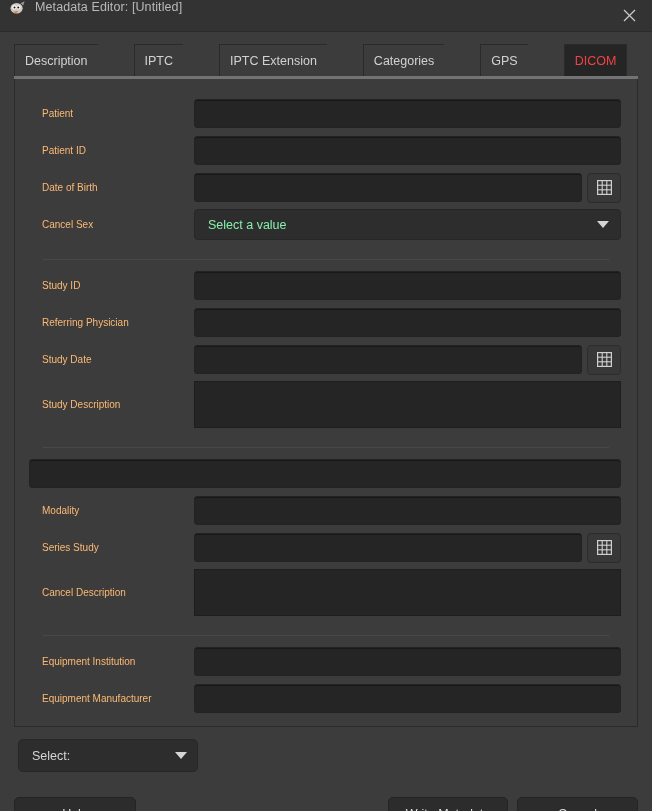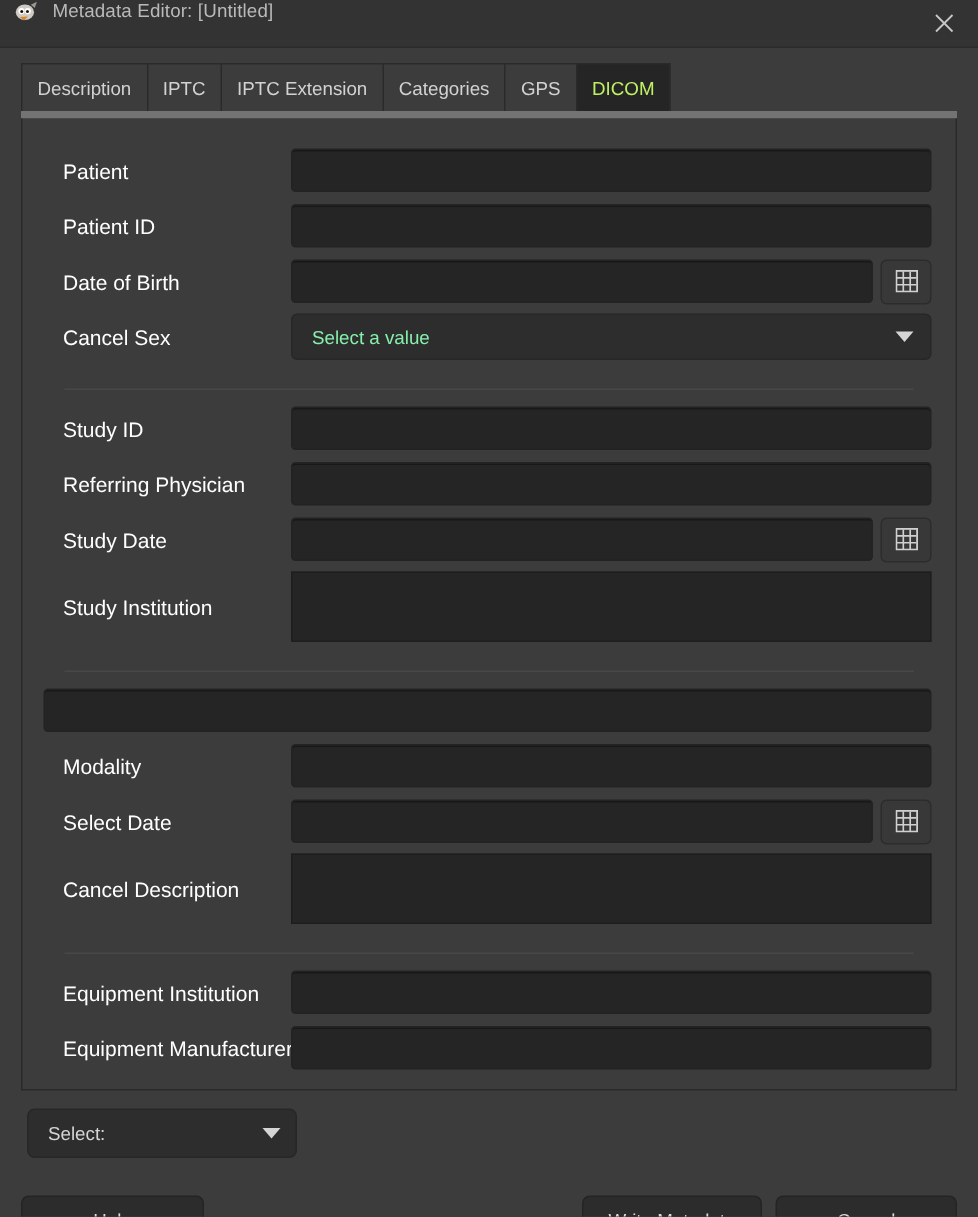--- a/index.html
+++ b/index.html
@@ -65,41 +65,42 @@
     position: absolute;
     left: 14px;
     top: 14px;
     width: 624px;
     box-sizing: border-box;
   }
   .tabrow {
     display: flex;
     align-items: flex-end;
     height: 33px;
-    border-bottom: 5px solid #737373;
-    box-sizing: border-box;
+    border-bottom: 3px solid #737373;
+    box-sizing: border-box;
+    gap: 36px;
   }
   .tab {
     height: 32px;
     display: flex;
     align-items: center;
     padding: 0 10px;
     font-size: 12.5px;
     color: #d2d2d2;
     background: #3c3c3c;
     border: 1px solid #2a2a2a;
     border-bottom: none;
     border-right: none;
     box-sizing: border-box;
     white-space: nowrap;
   }
   .tab:first-child { border-left: 1px solid #2a2a2a; }
   .tab.selected {
     background: #252525;
-    color: #bef264;
+    color: #ef4444;
     border-color: #2a2a2a;
     border-right: 1px solid #2a2a2a;
   }
   .tab-filler {
     flex: 1 1 auto;
     height: 32px;
     border-bottom: none;
     box-sizing: border-box;
   }
 
@@ -120,22 +121,22 @@
   }
   .row {
     display: flex;
     align-items: center;
     height: 37px;
   }
   .row.tall { height: 53px; align-items: stretch; }
   .label {
     width: 165px;
     flex: 0 0 165px;
-    font-size: 14px;
-    color: #ffffff;
+    font-size: 10px;
+    color: #fdba74;
     padding-left: 13px;
     box-sizing: border-box;
     white-space: nowrap;
     display: flex;
     align-items: center;
   }
   .row.tall .label { align-items: center; }
 
   .field-wrap {
     flex: 1 1 auto;
@@ -365,40 +366,40 @@
                   <rect x="0.6" y="0.6" width="13.8" height="13.8" fill="none" stroke="#d0d0d0" stroke-width="1.2"></rect>
                   <line x1="5.2" y1="1" x2="5.2" y2="14" stroke="#d0d0d0" stroke-width="1.1"></line>
                   <line x1="9.8" y1="1" x2="9.8" y2="14" stroke="#d0d0d0" stroke-width="1.1"></line>
                   <line x1="1" y1="5.2" x2="14" y2="5.2" stroke="#d0d0d0" stroke-width="1.1"></line>
                   <line x1="1" y1="9.8" x2="14" y2="9.8" stroke="#d0d0d0" stroke-width="1.1"></line>
                 </svg>
               </div>
             </div>
           </div>
           <div class="row tall">
-            <div class="label">Study Institution</div>
+            <div class="label">Study Description</div>
             <div class="field-wrap">
               <div class="textarea"></div>
             </div>
           </div>
           <div class="gap"></div>
           <div class="separator"></div>
           <div class="row">
             <div class="field-wrap">
               <div class="entry"></div>
             </div>
           </div>
           <div class="row">
             <div class="label">Modality</div>
             <div class="field-wrap">
               <div class="entry"></div>
             </div>
           </div>
           <div class="row">
-            <div class="label">Select Date</div>
+            <div class="label">Series Study</div>
             <div class="field-wrap">
               <div class="entry with-btn"></div>
               <div class="calbtn">
                 <svg width="15" height="15" viewBox="0 0 15 15">
                   <rect x="0.6" y="0.6" width="13.8" height="13.8" fill="none" stroke="#d0d0d0" stroke-width="1.2"></rect>
                   <line x1="5.2" y1="1" x2="5.2" y2="14" stroke="#d0d0d0" stroke-width="1.1"></line>
                   <line x1="9.8" y1="1" x2="9.8" y2="14" stroke="#d0d0d0" stroke-width="1.1"></line>
                   <line x1="1" y1="5.2" x2="14" y2="5.2" stroke="#d0d0d0" stroke-width="1.1"></line>
                   <line x1="1" y1="9.8" x2="14" y2="9.8" stroke="#d0d0d0" stroke-width="1.1"></line>
                 </svg>

